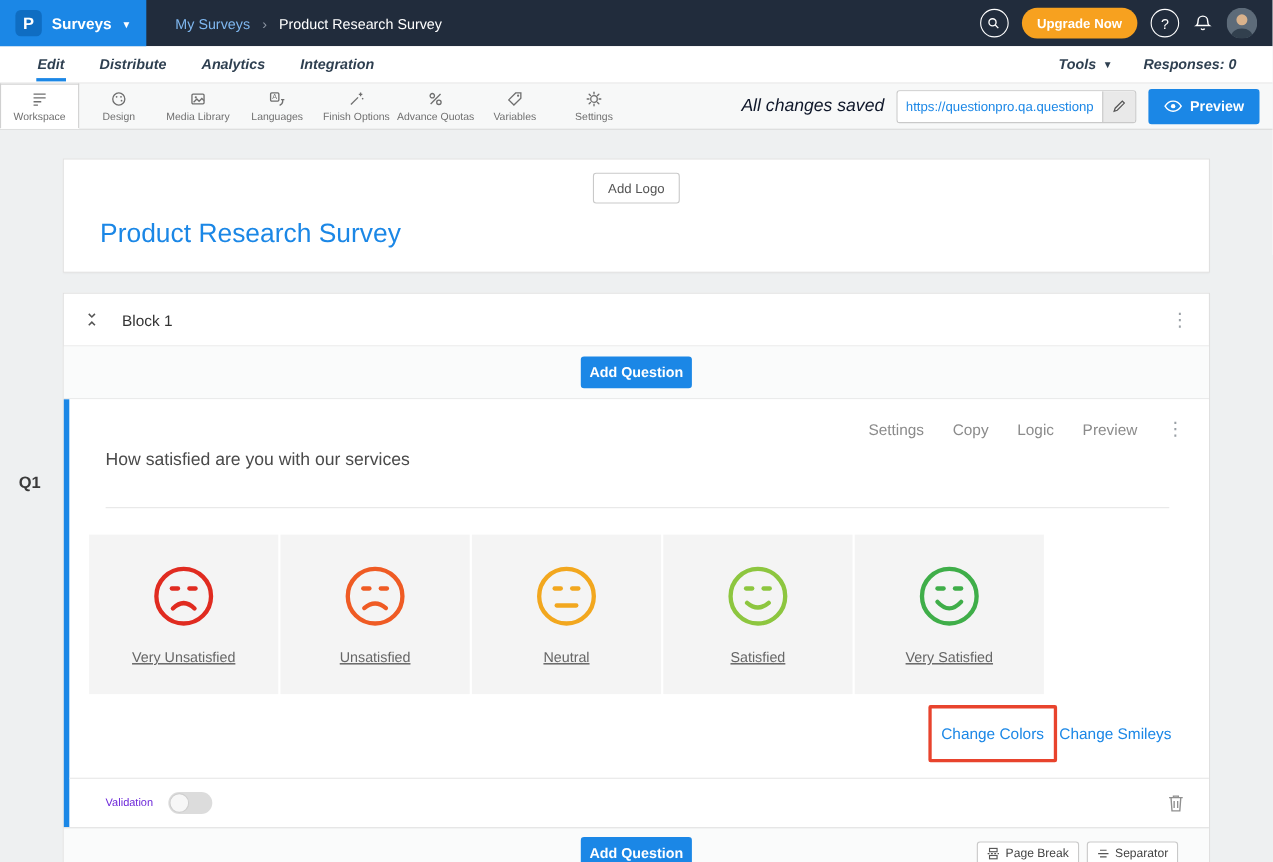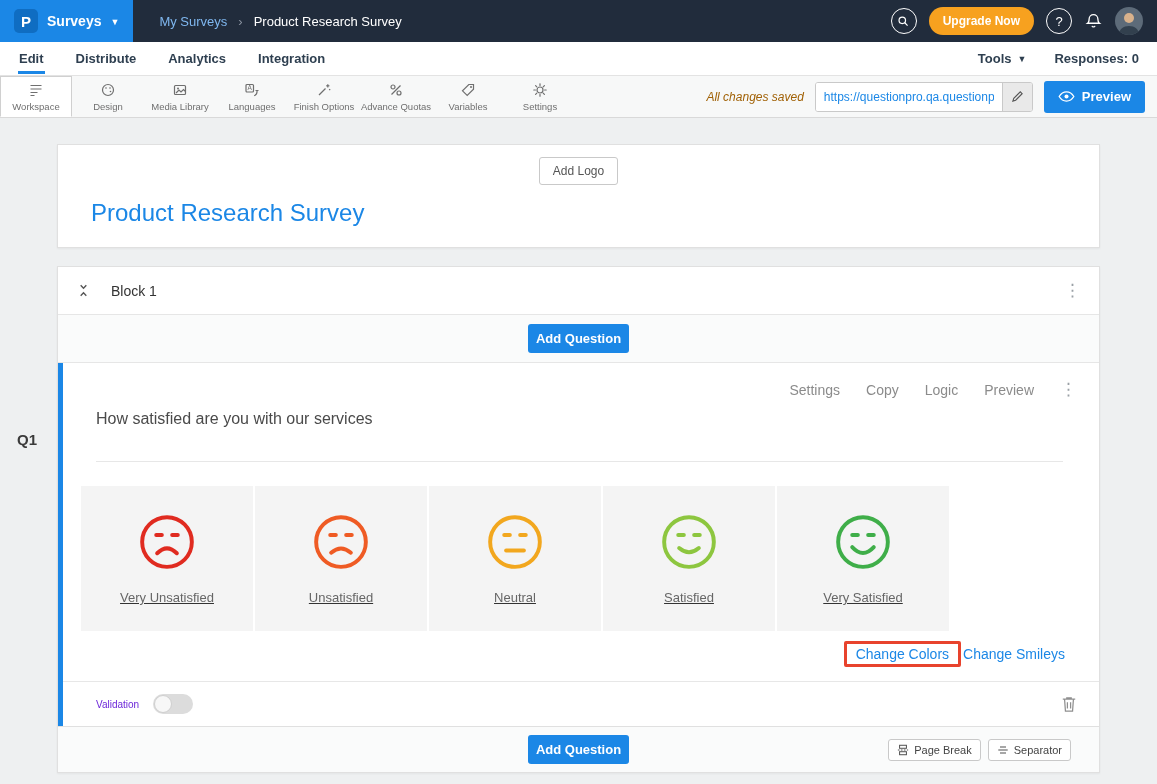--- a/index.html
+++ b/index.html
@@ -21,34 +21,34 @@
   .bc-sep { color:#8a93a0; }
   .bc-current { color:#fff; }
   .topbar-right { margin-left:auto; display:flex; align-items:center; gap:12px; padding-right:14px; }
   .icon-circle { width:26px; height:26px; border-radius:50%; border:1.5px solid #fff; color:#fff;
                  display:flex; align-items:center; justify-content:center; font-size:13px; cursor:pointer; }
   .upgrade-btn { background:#f7a11f; color:#fff; border:none; border-radius:15px; padding:7px 14px;
                  font-size:12px; font-weight:700; cursor:pointer; font-family:inherit; }
   .bell-wrap { cursor:pointer; display:flex; }
   .avatar { width:28px; height:28px; border-radius:50%; overflow:hidden; cursor:pointer; }
   
-  .subnav { height:34px; background:#fff; display:flex; align-items:center; padding:0 18px; border-bottom:1px solid #e3e3e3; }
+  .subnav { height:34px; background:#fff; display:flex; align-items:center; padding:0 33px; border-bottom:1px solid #e3e3e3;font-style:italic; }
   .tab { font-size:13px; color:#2e3f50; font-weight:700; margin-right:30px; padding:8px 1px 5px; cursor:pointer; border-bottom:3px solid transparent; }
   .tab.active { border-bottom-color:#1b87e6; }
   .subnav-right { margin-left:auto; display:flex; gap:28px; align-items:center; font-size:13px; color:#2e3f50; font-weight:700; }
   .subnav-right .caret { color:#2e3f50; }
   .tools { display:flex; gap:6px; align-items:center; cursor:pointer; }
   
   .toolbar { height:42px; background:#f7f8f8; border-bottom:1px solid #d9d9d9; display:flex; align-items:stretch; padding-left:0; }
   .tool { width:72px; display:flex; flex-direction:column; align-items:center; justify-content:center; gap:3px; color:#6f6f6f; cursor:pointer; }
   .tool .lbl { font-size:9.5px; white-space:nowrap; }
   .tool.active { background:#fff; border:1px solid #d0d0d0; border-bottom-color:#fff; }
   .ticon { width:16px; height:16px; stroke:#6f6f6f; fill:none; stroke-width:1.2; }
   .toolbar-right { margin-left:auto; display:flex; align-items:center; gap:11px; padding-right:12px; }
-  .save-status { font-style:italic; font-size:12px; color:#a16207; }
+  .save-status { font-style:italic; font-size:16px; color:#0f172a; }
   .url-wrap { display:flex; height:30px; border:1px solid #c9c9c9; border-radius:3px; overflow:hidden; background:#fff; }
   .url-input { border:none; width:186px; padding:0 8px; font-size:12px; color:#1b87e6; outline:none; font-family:inherit; }
   .url-edit { width:30px; background:#e9e9e9; border-left:1px solid #c9c9c9; display:flex; align-items:center; justify-content:center; cursor:pointer; }
   .preview-btn { background:#1b87e6; color:#fff; border:none; border-radius:3px; height:32px; padding:0 14px;
                  font-size:13px; font-weight:700; display:flex; align-items:center; gap:7px; cursor:pointer; font-family:inherit; }
   
   .content { padding:26px 57px 0; }
   .card { background:#fff; border:1px solid #e0e0e0; box-shadow:0 1px 2px rgba(0,0,0,.05); }
   .survey-card { padding:12px 0 20px; }
   .add-logo { display:block; margin:0 auto; background:#fff; border:1px solid #c9c9c9; border-radius:3px;
@@ -69,21 +69,21 @@
   .q-actions { display:flex; justify-content:flex-end; align-items:center; gap:26px; padding:18px 22px 0 0;
                font-size:14px; color:#8b8b8b; }
   .q-action { cursor:pointer; }
   .q-text { margin:12px 36px 0 33px; padding-bottom:33px; border-bottom:1px solid #e7e7e7; font-size:16px; color:#4a4a4a; }
   .smiley-row { display:flex; gap:2px; margin:24px 0 0 18px;text-decoration:underline; }
   .smiley-box { width:172px; height:145px; background:#f4f4f4; display:flex; flex-direction:column;
                 align-items:center; justify-content:center; cursor:pointer; }
   .smiley-box svg { width:60px; height:60px; }
   .smiley-label { margin-top:18px; font-size:13px; color:#666; }
   .change-row { display:flex; justify-content:flex-end; align-items:center; margin:10px 34px 0 0; font-size:14px; }
-  .change-colors-wrap { border:3px solid #e8432d; border-radius:2px; padding:2px 9px; margin-right:2px; }
+  .change-colors-wrap { border:3px solid #e8432d; border-radius:2px; padding:15px 9px; margin-right:2px; }
   .link { color:#1b87e6; cursor:pointer; }
   .validation-row { margin-top:14px; border-top:1px solid #e7e7e7; display:flex; align-items:center; padding:12px 22px 12px 33px; }
   .validation-label { font-size:10px; color:#6d28d9; }
   .toggle { margin-left:14px; width:40px; height:20px; border-radius:10px; background:#dcdcdc; position:relative; cursor:pointer; }
   .toggle-knob { position:absolute; left:1px; top:1px; width:18px; height:18px; border-radius:50%;
                  background:#f7f7f7; border:1px solid #cfcfcf; }
   .trash-btn { margin-left:auto; cursor:pointer; display:flex; }
   
   .block-footer { border-top:1px solid #e0e0e0; background:#fafbfb; position:relative; height:46px;
                   display:flex; align-items:center; justify-content:center; }

